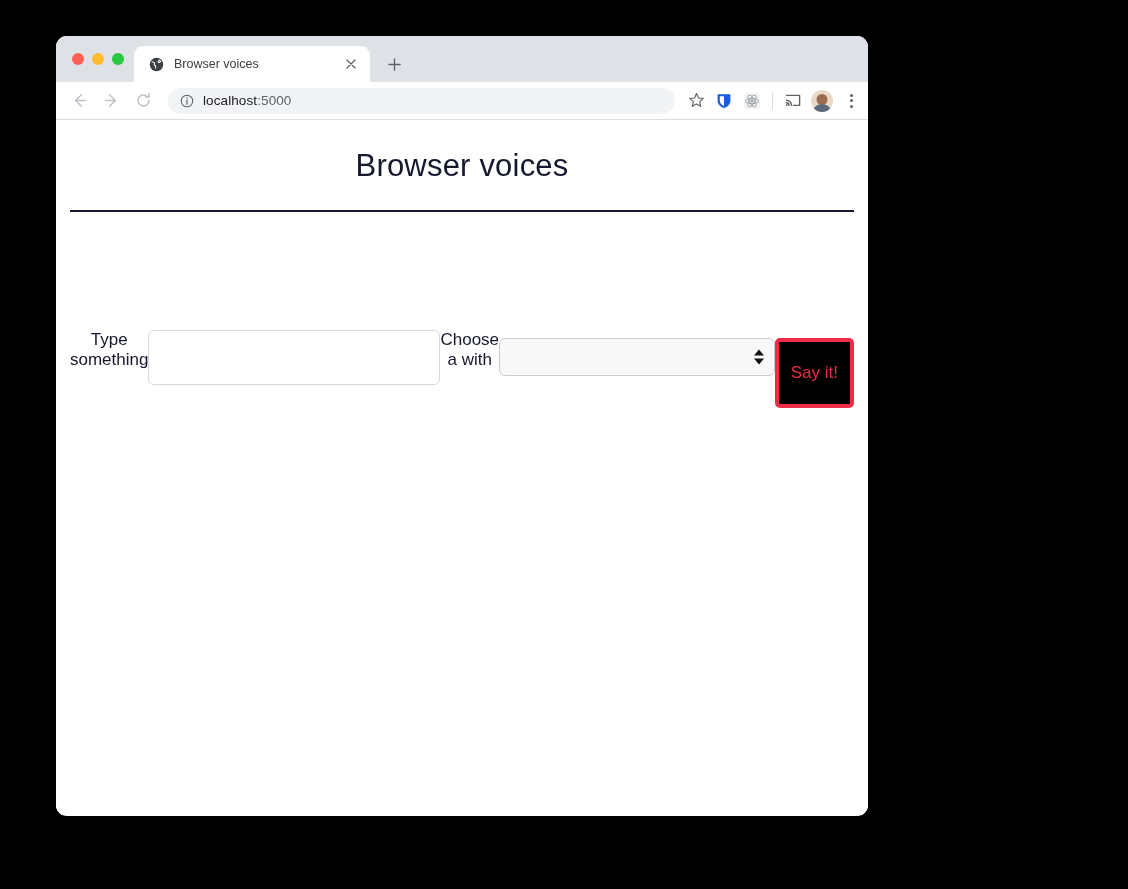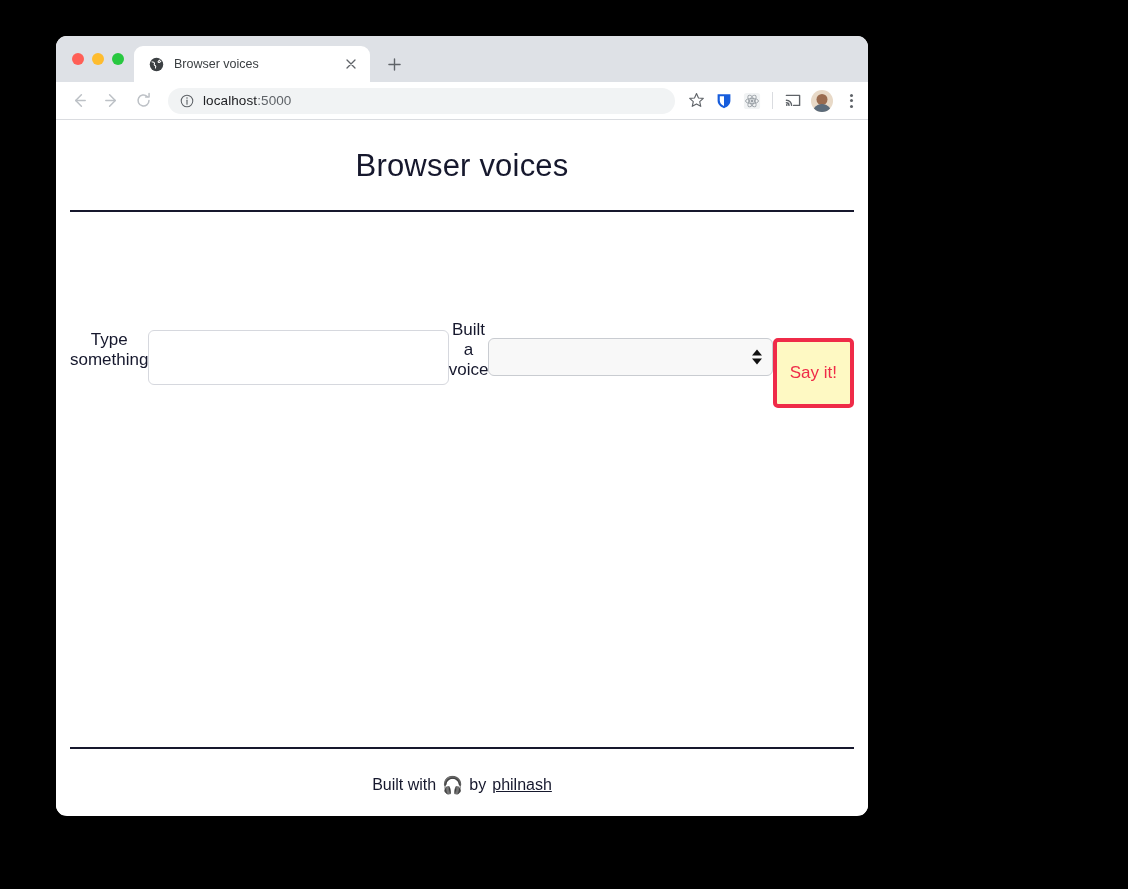--- a/index.html
+++ b/index.html
@@ -281,21 +281,21 @@
     width: 0; height: 0;
     border-left: 5px solid transparent;
     border-right: 5px solid transparent;
     border-top: 6px solid #111111;
   }
 
   .say-button {
     margin-top: 32px;
     width: 199px;
     height: 70px;
-    background: #fef9c3;
+    background: #000000;
     border: 4px solid #ef2b48;
     border-radius: 5px;
     color: #ef2b48;
     font-size: 17px;
     font-family: "Liberation Sans", sans-serif;
     cursor: pointer;
     display: flex;
     align-items: center;
     justify-content: center;
   }
@@ -453,41 +453,32 @@
         <h1 class="page-title">Browser voices</h1>
         <div class="hr"></div>
 
         <div class="form-area">
 
           <div class="field-label">Type something</div>
           <input class="text-input" type="text" placeholder="" style="">
 
           <div class="spacer-lg"></div>
 
-          <div class="field-label">Built a voice</div>
+          <div class="field-label">Choose a with</div>
           <div class="select-wrap">
             <div class="select-box">
               <span></span>
             </div>
             <span class="select-arrows">
               <span class="tri-up"></span>
               <span class="tri-down"></span>
             </span>
           </div>
 
           <button class="say-button">Say it!</button>
         </div>
 
-        <div class="footer">
-          <div class="footer-hr"></div>
-          <div class="footer-text">
-            <span>Built with</span>
-            <span class="emoji">🎧</span>
-            <span>by</span>
-            <a class="footer-link" href="#">philnash</a>
-          </div>
-        </div>
 
       </div>
     </div>
 
   </div>
 </div>
 
 </body></html>

